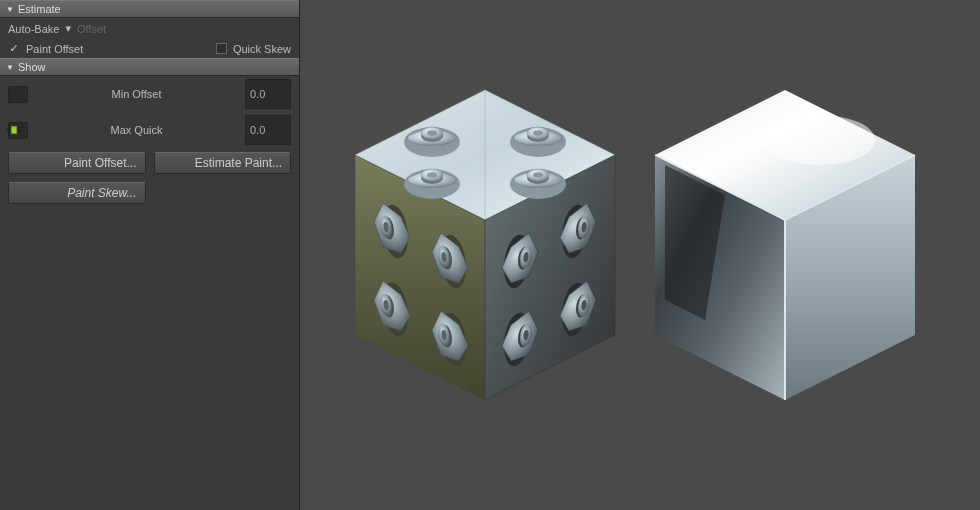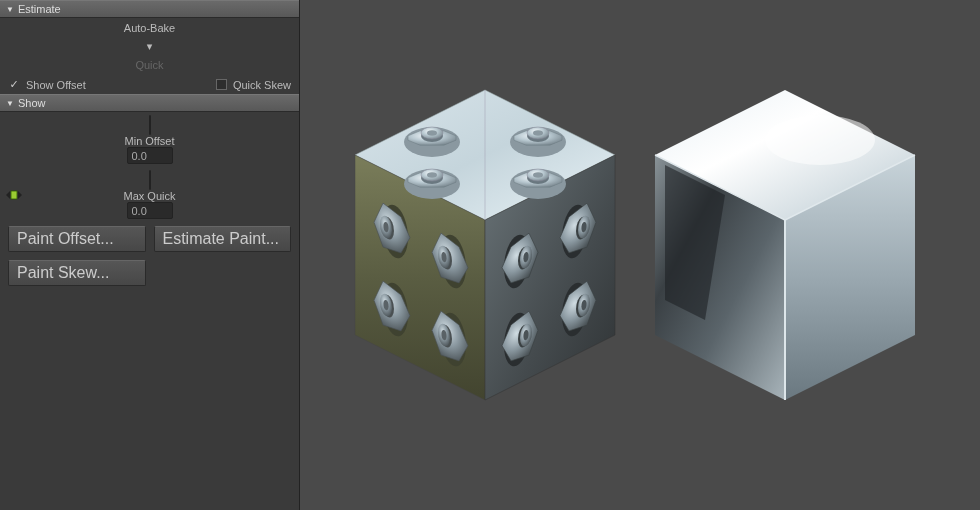--- a/index.html
+++ b/index.html
@@ -31,25 +31,24 @@
     gap: 4px;
     cursor: pointer;
     border-top: 1px solid #777;
     border-bottom: 1px solid #2a2a2a;
   }
   .disclosure {
     font-size: 8px;
     display: inline-block;
   }
   .autobake-row {
-    padding: 4px 16px;
+    padding: 4px 8px;
     display: flex;
     align-items: center;
     gap: 6px;
-    flex-direction: column;
   }
   .quick {
     color: #666;
   }
   .checkbox-row {
     display: flex;
     align-items: center;
     padding: 3px 8px;
     gap: 6px;
   }
@@ -68,37 +67,36 @@
     border: 1px solid #666;
     background: #2d2d2d;
     display: inline-block;
   }
   .slider-row {
     display: flex;
     align-items: center;
     padding: 3px 8px;
     gap: 0;
     position: relative;
-    flex-direction: column;
   }
   .slider-track {
     height: 17px;
     background: #2a2a2a;
     border: 1px solid #222;
     flex: 0 0 20px;
     border-radius: 2px;
   }
   .slider-label {
     flex: 1;
     text-align: center;
     color: #bbb;
   }
   .slider-value {
     width: 46px;
-    height: 17px;
+    height: 30px;
     background: #2a2a2a;
     border: 1px solid #222;
     color: #aaa;
     text-align: left;
     padding: 1px 4px;
     font-size: 11px;
     border-radius: 2px;
   }
   .drag-cursor {
     position: absolute;
@@ -114,27 +112,28 @@
     padding: 4px 8px;
     gap: 8px;
   }
   .btn {
     flex: 1;
     background: linear-gradient(#565656, #474747);
     border: 1px solid #2a2a2a;
     border-top-color: #666;
     color: #ccc;
     padding: 3px 8px;
-    font-size: 16px;
-    text-align: left;
+    font-size: 12px;
+    text-align: right;
     border-radius: 2px;
     cursor: pointer;
   }
   .btn-half {
     flex: 0 0 calc(50% - 4px);
+    font-style: italic;
   }
   .viewport {
     flex: 1;
     background: #4a4a4a;
     position: relative;
   }
   .viewport svg {
     position: absolute;
     top: 0; left: 0;
   }
@@ -145,26 +144,26 @@
 <div class="sidebar">
 
   <div class="section-header">
     <span class="disclosure">▼</span>
     <span>Estimate</span>
   </div>
 
   <div class="autobake-row">
     <span>Auto-Bake</span>
     <span>▾</span>
-    <span class="quick">Quick</span>
+    <span class="quick">Offset</span>
   </div>
 
   <div class="checkbox-row">
     <span class="checkmark">✓</span>
-    <span>Show Offset</span>
+    <span>Paint Offset</span>
     <span class="spacer"></span>
     <span class="checkbox-empty"></span>
     <span>Quick Skew</span>
   </div>
 
   <div class="section-header">
     <span class="disclosure">▼</span>
     <span>Show</span>
   </div>
 

